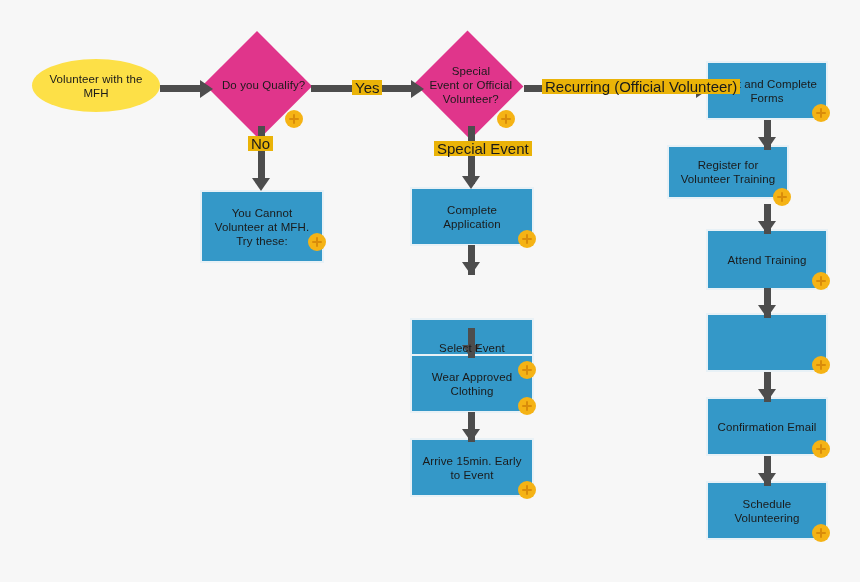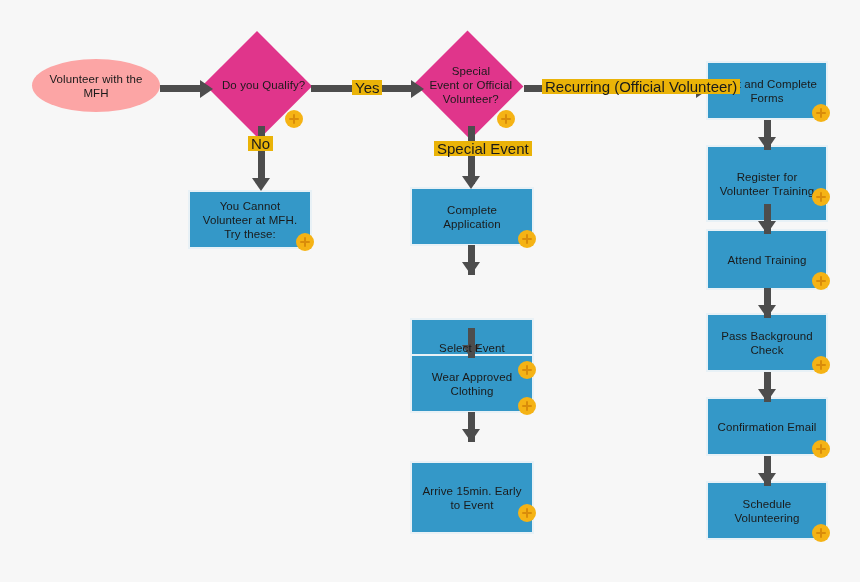--- a/index.html
+++ b/index.html
@@ -29,21 +29,21 @@
     line-height: 14px;
     letter-spacing: .1px;
   }
 
   .process {
     background: #3498c8;
     border: 2px solid #e8f1f6;
   }
 
   .terminator {
-    background: #fca5a5;
+    background: #fde047;
     border-radius: 50%;
   }
 
   .decision {
     background: transparent;
     border: none;
   }
   .decision .dia-bg {
     position: absolute;
     left: 50%;
@@ -179,62 +179,61 @@
   </div>
 
   <div class="node decision" style="left:413px; top:32px; width:112px; height:106px;justify-content:flex-end;">
     <span class="dia-bg"></span>
     <span class="dia-label lbl" style="white-space:pre-line;">Special
 Event or Official
 Volunteer?</span>
     <span class="plus" style="left:84px; top:78px;"></span>
   </div>
 
-  <div class="node process" style="left:188px; top:190px; width:124px; height:59px;">
+  <div class="node process" style="left:200px; top:190px; width:124px; height:73px;">
     <span class="lbl">You Cannot Volunteer at MFH. Try these:</span>
     <span class="plus" style="left:106px; top:41px;"></span>
   </div>
 
   <div class="node process" style="left:410px; top:187px; width:124px; height:59px;">
     <span class="lbl">Complete Application</span>
     <span class="plus" style="left:106px; top:41px;"></span>
   </div>
 
   <div class="node process" style="left:410px; top:270px; width:124px; height:59px;margin-top:48px;">
     <span class="lbl">Select Event</span>
     <span class="plus" style="left:106px; top:41px;"></span>
   </div>
 
   <div class="node process" style="left:410px; top:354px; width:124px; height:59px;">
     <span class="lbl">Wear Approved Clothing</span>
     <span class="plus" style="left:106px; top:41px;"></span>
   </div>
 
-  <div class="node process" style="left:410px; top:438px; width:124px; height:73px;margin-top:23px;">
+  <div class="node process" style="left:410px; top:438px; width:124px; height:59px;">
     <span class="lbl">Arrive 15min. Early to Event</span>
     <span class="plus" style="left:106px; top:41px;"></span>
   </div>
 
   <div class="node process" style="left:706px; top:61px; width:122px; height:59px;">
     <span class="lbl">Print and Complete Forms</span>
     <span class="plus" style="left:104px; top:41px;"></span>
   </div>
 
-  <div class="node process" style="left:706px; top:145px; width:122px; height:77px;">
+  <div class="node process" style="left:667px; top:145px; width:122px; height:54px;">
     <span class="lbl">Register for Volunteer Training</span>
     <span class="plus" style="left:104px; top:41px;"></span>
   </div>
 
   <div class="node process" style="left:706px; top:229px; width:122px; height:61px;">
     <span class="lbl">Attend Training</span>
     <span class="plus" style="left:104px; top:41px;"></span>
   </div>
 
   <div class="node process" style="left:706px; top:313px; width:122px; height:59px;">
-    <span class="lbl">Pass Background Check</span>
     <span class="plus" style="left:104px; top:41px;"></span>
   </div>
 
   <div class="node process" style="left:706px; top:397px; width:122px; height:59px;">
     <span class="lbl">Confirmation Email</span>
     <span class="plus" style="left:104px; top:41px;"></span>
   </div>
 
   <div class="node process" style="left:706px; top:481px; width:122px; height:59px;">
     <span class="lbl">Schedule Volunteering</span>

